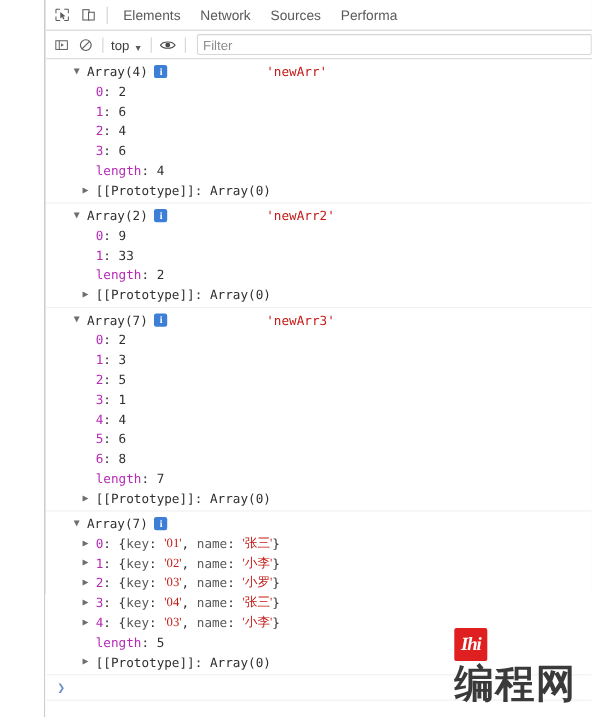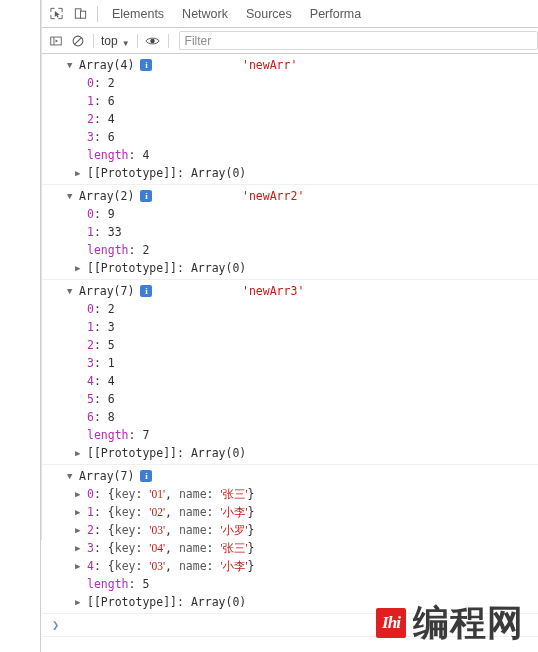--- a/index.html
+++ b/index.html
@@ -238,20 +238,21 @@
     font-family: "DejaVu Sans Mono", monospace;
   }
   
   .watermark {
     position: absolute;
     right: 14px;
     bottom: 14px;
     display: flex;
     align-items: flex-start;
     gap: 7px;
+    flex-direction: column;
   }
   .wm-logo {
     width: 30px;
     height: 30px;
     background: #e02020;
     border-radius: 2px;
     display: flex;
     align-items: center;
     justify-content: center;
     color: #ffffff;

